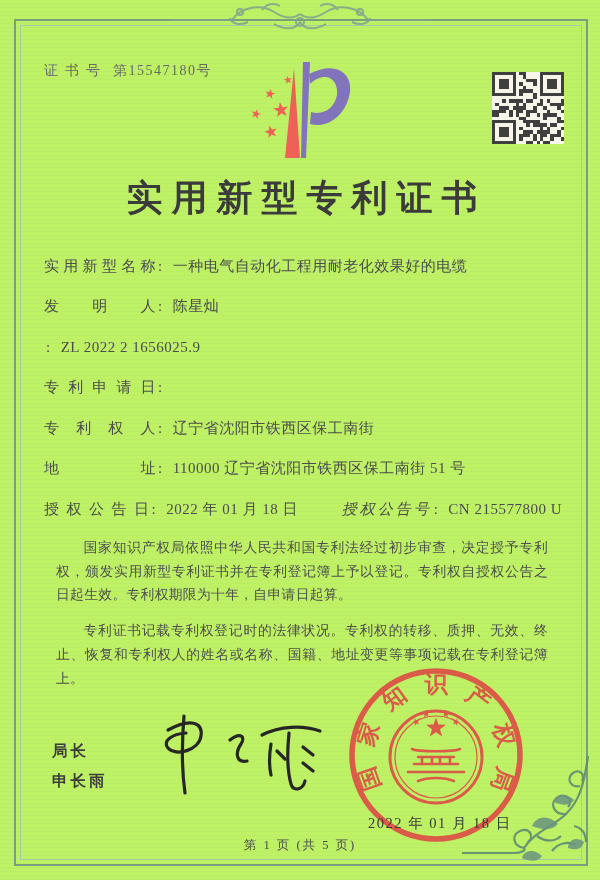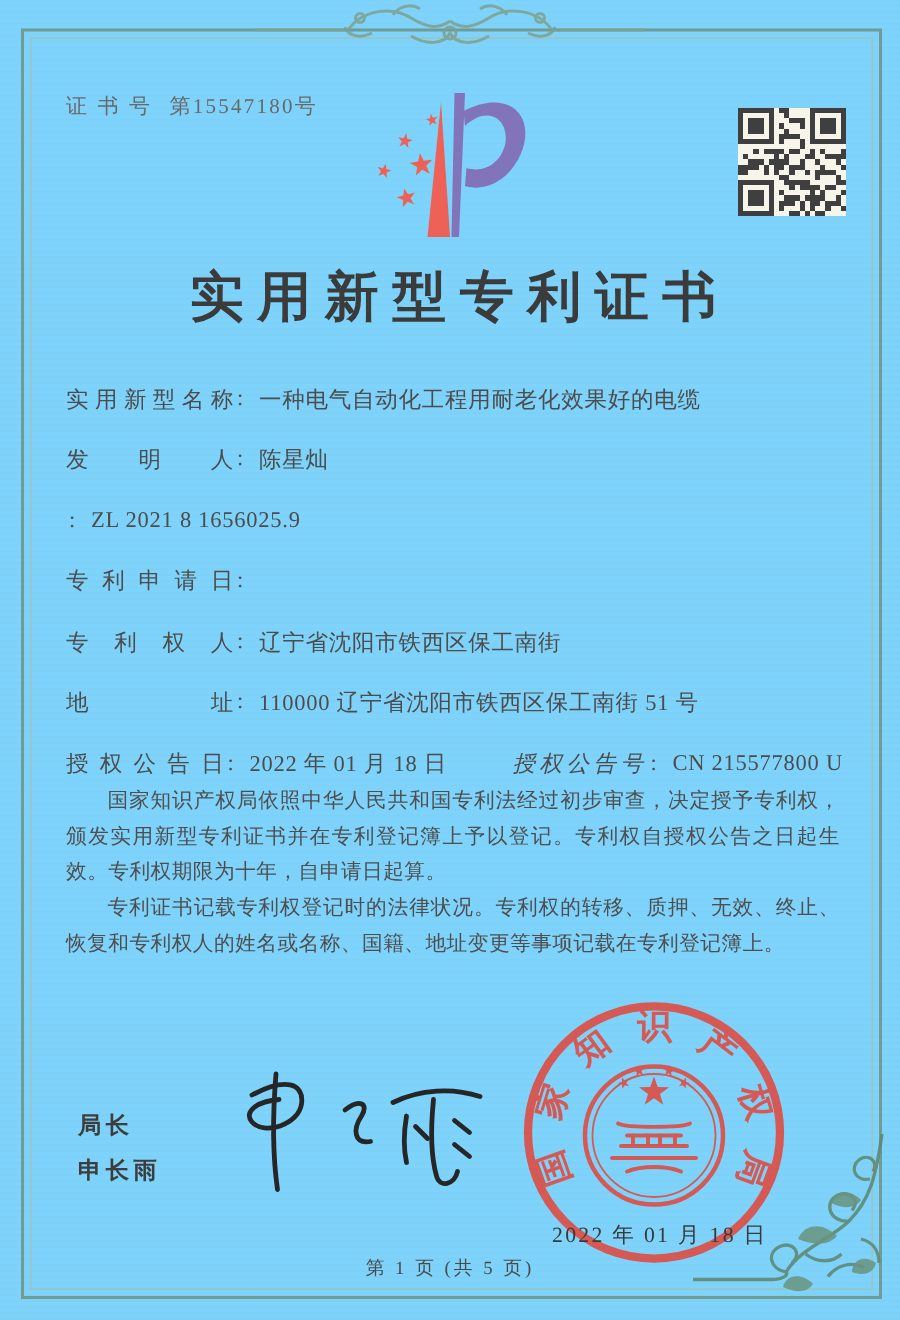--- a/index.html
+++ b/index.html
@@ -1,18 +1,18 @@
 <!DOCTYPE html>
 <html><head>
 <meta charset="utf-8">
 <style>
   html,body{margin:0;padding:0;}
   body{width:600px;height:880px;overflow:hidden;background:#efede2;
        font-family:"Liberation Serif","DejaVu Serif",serif;}
-  .photo{position:relative;width:600px;height:880px;background:#7dd3fc;overflow:hidden;}
+  .photo{position:relative;width:600px;height:880px;background:#bef264;overflow:hidden;}
   .texture{position:absolute;inset:0;z-index:0;pointer-events:none;
     background:repeating-linear-gradient(0deg, rgba(140,170,150,0.07) 0 1px, transparent 1px 4px);}
   .frame-outer{position:absolute;left:14px;top:19px;right:12px;bottom:14px;
     border:2.5px solid #6d9280;z-index:1;pointer-events:none;opacity:.85;}
   .frame-inner{position:absolute;left:20px;top:25px;right:18px;bottom:20px;
     border:1px solid #a3c0b0;z-index:1;pointer-events:none;opacity:.8;}
 
   .cert-no{position:absolute;left:44px;top:62px;z-index:3;font-size:14px;color:#686868;}
   .cert-no .lbl{letter-spacing:7px;margin-right:6px;}
   .cert-no .val{letter-spacing:1.5px;}
@@ -25,22 +25,22 @@
 
   .fields{position:absolute;left:44px;right:38px;top:246px;z-index:3;}
   .frow{height:40.5px;display:flex;align-items:center;font-size:15px;color:#4c4c4c;
     letter-spacing:.5px;white-space:nowrap;}
   .flabel{display:inline-block;width:112px;text-align:justify;text-align-last:justify;}
   .colon{margin:0 10px 0 2px;}
   .gval{display:inline-block;width:186px;}
   .glabel2{letter-spacing:3px;font-style:italic;}
 
   .paras{position:absolute;left:44px;right:40px;top:524px;z-index:3;}
-  .paras p{margin:0;text-indent:2em;font-size:13.8px;line-height:1.72;color:#4e4e4e;
-    text-align:justify;letter-spacing:.3px;font-family:Liberation Mono, monospace;}
+  .paras p{margin:12px;text-indent:2em;font-size:13.8px;line-height:1.72;color:#4e4e4e;
+    text-align:justify;letter-spacing:.3px;}
 
   .signer{position:absolute;left:52px;top:736px;z-index:3;
     font-family:"Liberation Sans","DejaVu Sans",sans-serif;
     font-size:15.5px;font-weight:700;color:#3d3d3d;letter-spacing:3px;line-height:30px;}
   .signature{position:absolute;left:150px;top:710px;z-index:3;}
 
   .seal{position:absolute;left:346px;top:665px;z-index:3;opacity:.92;}
   .seal-date{position:absolute;left:368px;top:814px;z-index:4;font-size:14.5px;
     color:#3a3a3a;letter-spacing:1.5px;}
 
@@ -245,21 +245,21 @@
         <span class="colon">:</span>
         <span>一种电气自动化工程用耐老化效果好的电缆</span>
     </div>
     <div class="frow">
       <span class="flabel">发明人</span>
         <span class="colon">:</span>
         <span>陈星灿</span>
     </div>
     <div class="frow">
         <span class="colon">:</span>
-        <span>ZL 2021 8 1656025.9</span>
+        <span>ZL 2022 2 1656025.9</span>
     </div>
     <div class="frow">
       <span class="flabel">专利申请日</span>
         <span class="colon">:</span>
     </div>
     <div class="frow">
       <span class="flabel">专利权人</span>
         <span class="colon">:</span>
         <span>辽宁省沈阳市铁西区保工南街</span>
     </div>

